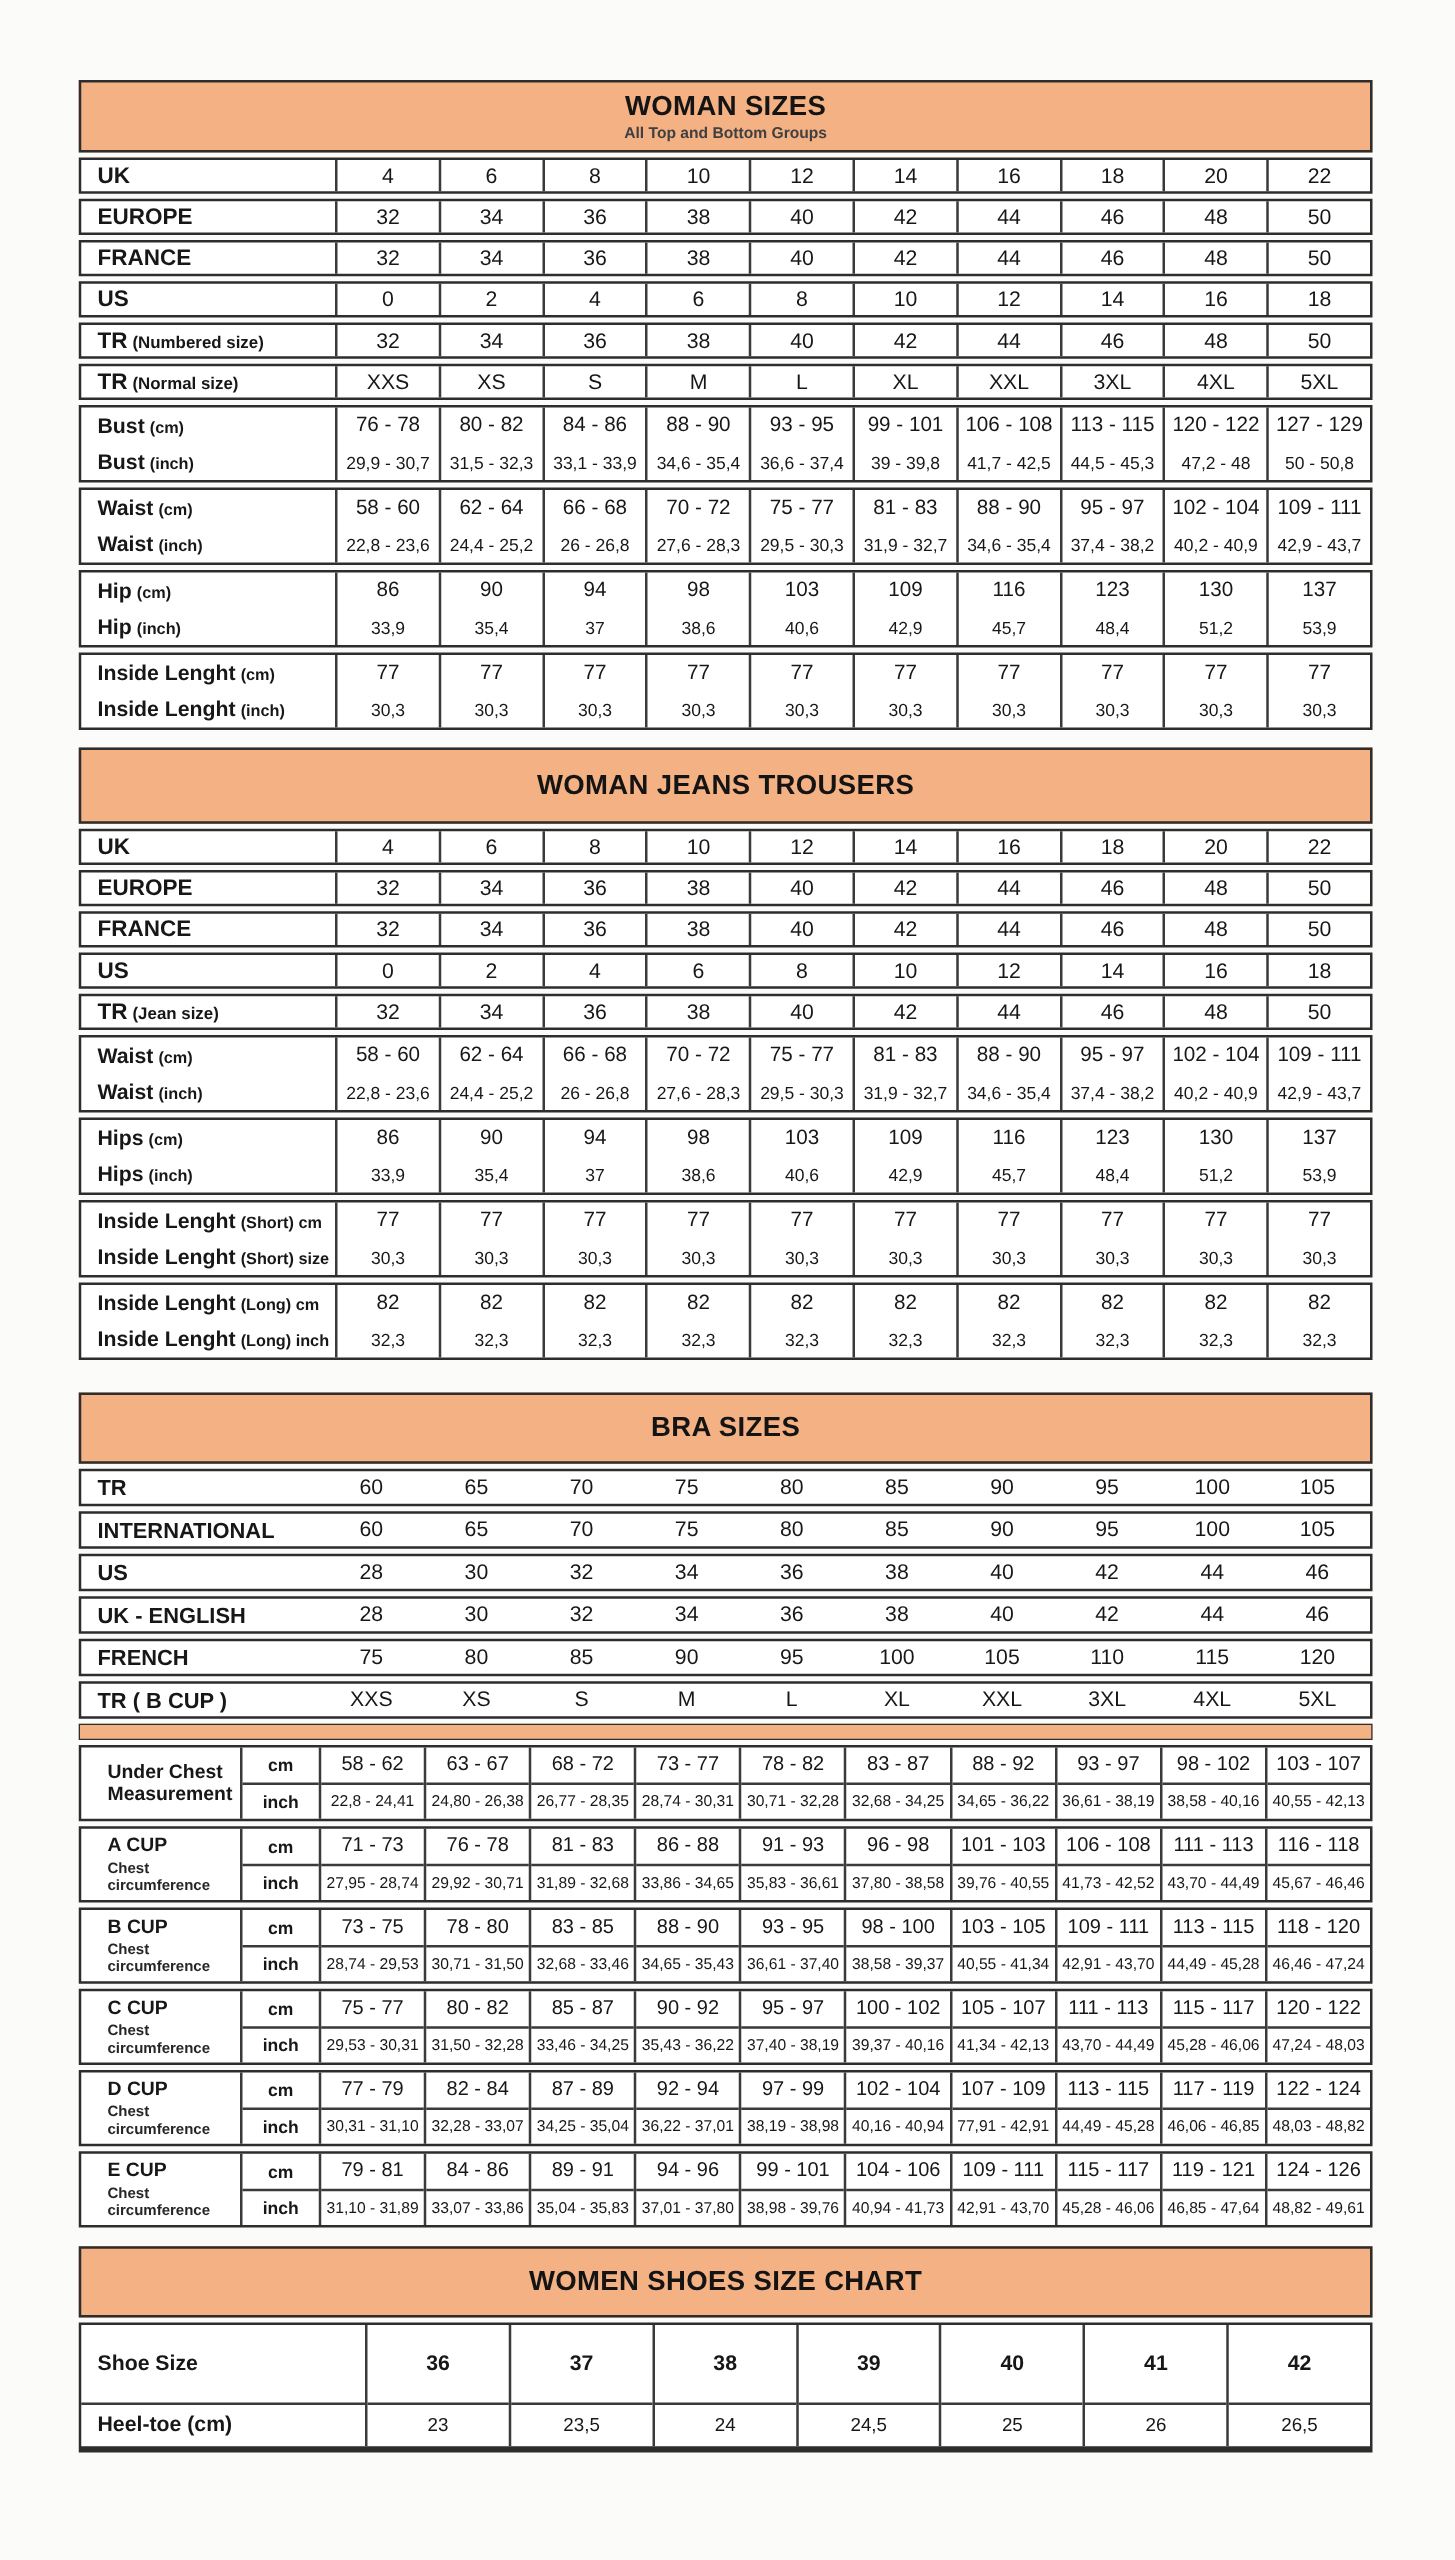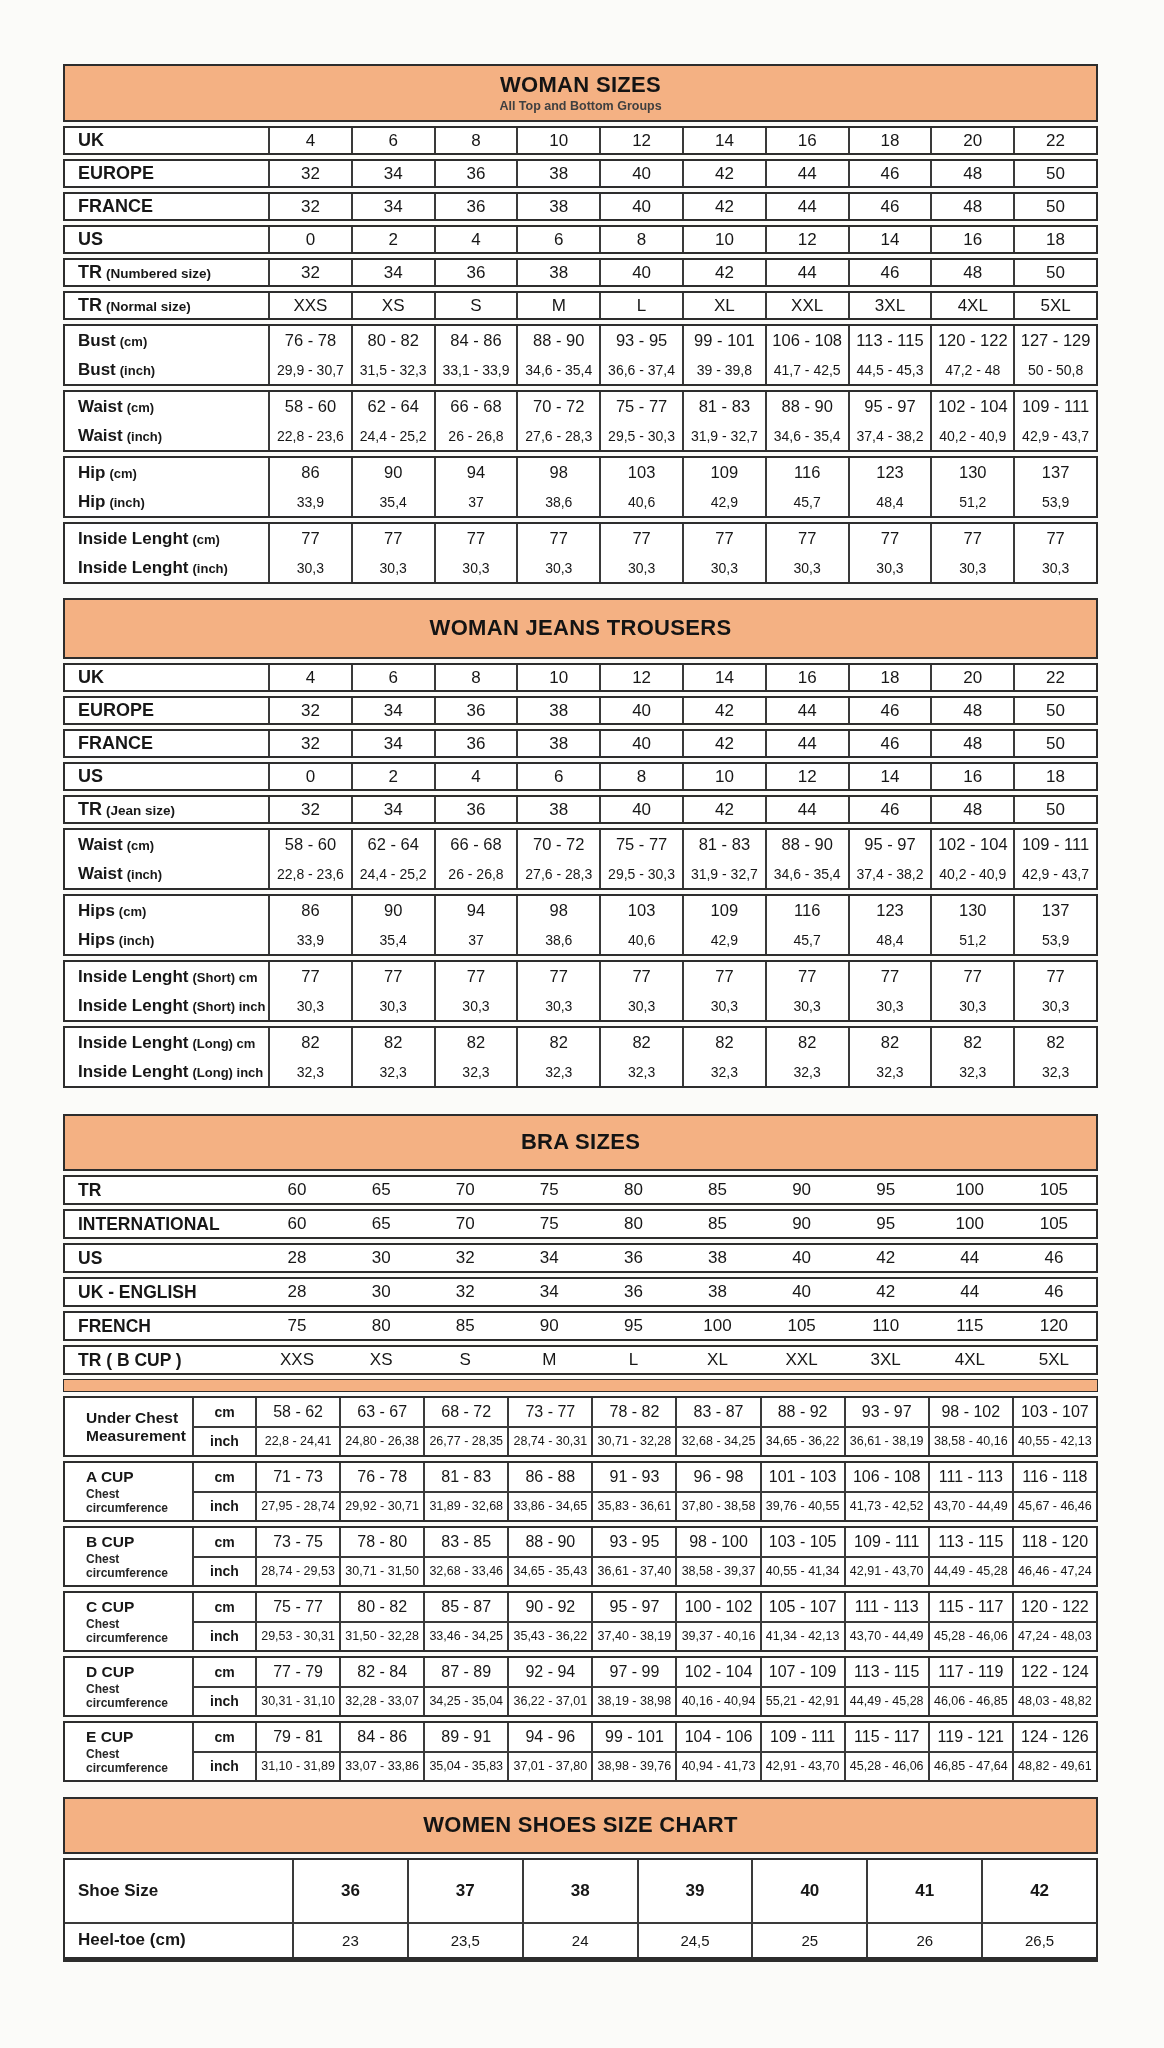--- a/index.html
+++ b/index.html
@@ -589,21 +589,21 @@
           </div>
         </div>
         <div class="box row-pair">
           <div class="labcol">
             <div class="lab">
               <div class="lbl" style="display: inline;">Inside Lenght</div>
               <div class="note" style="display: inline;">(Short) cm</div>
             </div>
             <div class="lab">
               <div class="lbl" style="display: inline;">Inside Lenght</div>
-              <div class="note" style="display: inline;">(Short) inch</div>
+              <div class="note" style="display: inline;">(Short) size</div>
             </div>
           </div>
           <div class="vcol">
             <div class="pcell">77</div>
             <div class="pcell sub">30,3</div>
           </div>
           <div class="vcol">
             <div class="pcell">77</div>
             <div class="pcell sub">30,3</div>
           </div>
@@ -1018,21 +1018,21 @@
           <div class="vcol data">
             <div class="ccell">97 - 99</div>
             <div class="ccell inch divd">38,19 - 38,98</div>
           </div>
           <div class="vcol data">
             <div class="ccell">102 - 104</div>
             <div class="ccell inch divd">40,16 - 40,94</div>
           </div>
           <div class="vcol data">
             <div class="ccell">107 - 109</div>
-            <div class="ccell inch divd">55,21 - 42,91</div>
+            <div class="ccell inch divd">77,91 - 42,91</div>
           </div>
           <div class="vcol data">
             <div class="ccell">113 - 115</div>
             <div class="ccell inch divd">44,49 - 45,28</div>
           </div>
           <div class="vcol data">
             <div class="ccell">117 - 119</div>
             <div class="ccell inch divd">46,06 - 46,85</div>
           </div>
           <div class="vcol data">

